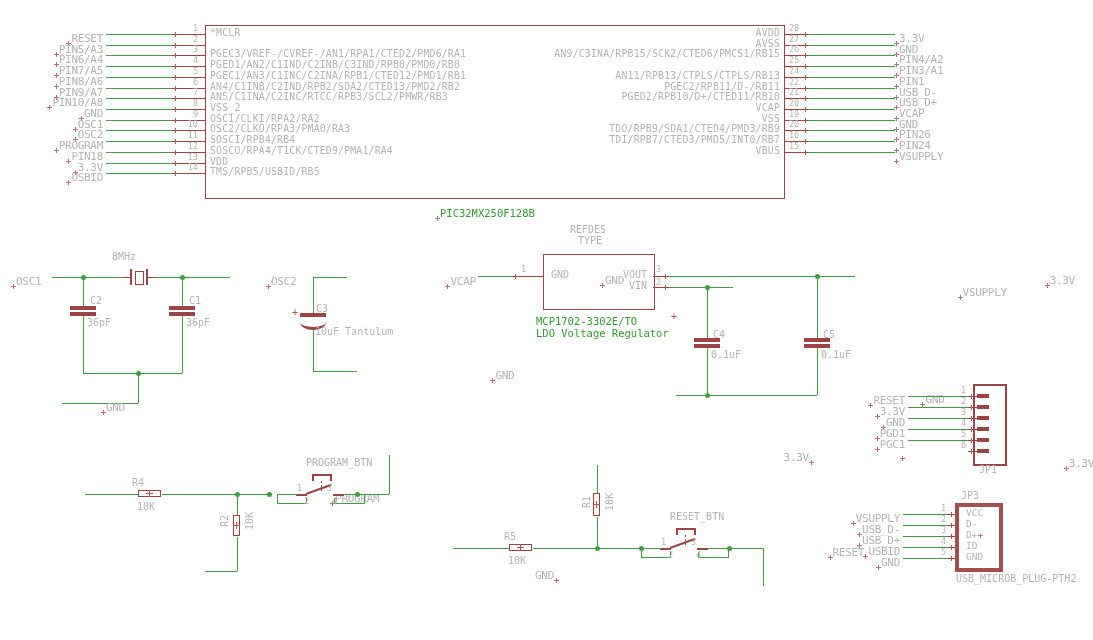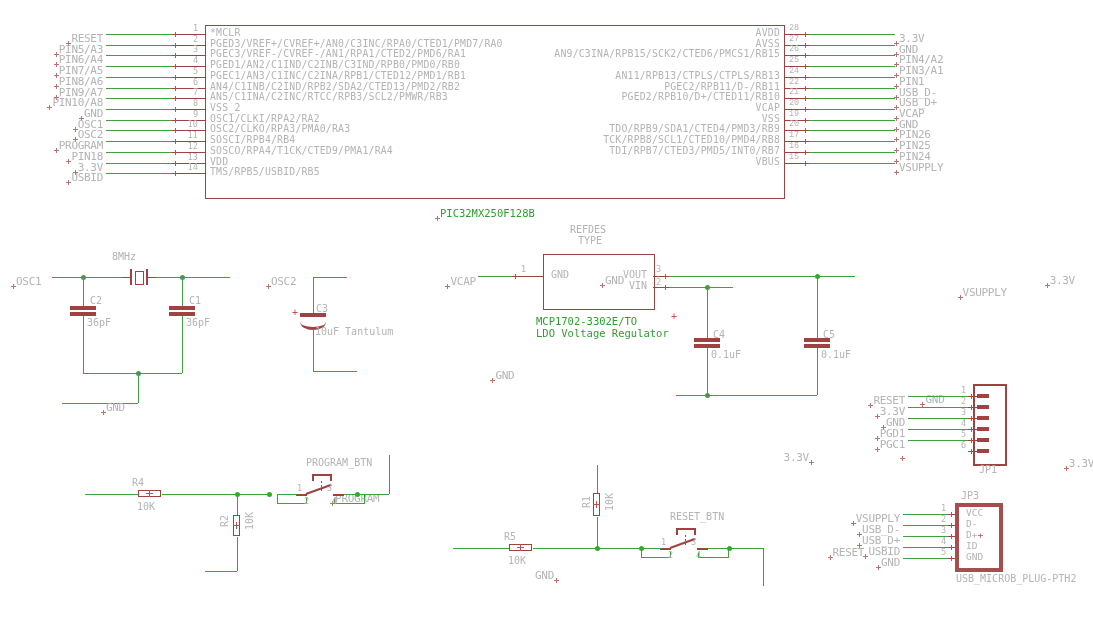--- a/index.html
+++ b/index.html
@@ -38,21 +38,21 @@
   #left-rows,#right-rows{position:absolute;left:0;top:28px;width:1093px;}
   .lrow,.rrow{position:relative;height:10.72px;}
   .lnet{position:absolute;left:0;top:-1px;width:103px;text-align:right;}
   .lwire{left:106px;top:6px;width:66px;}
   .lstub{left:172px;top:6px;width:33px;}
   .lnum{position:absolute;left:168px;top:-4px;width:30px;text-align:right;}
   .lfn{position:absolute;left:210px;top:-1px;}
   .rfn{position:absolute;left:420px;top:-1px;width:360px;text-align:right;}
   .rstub{left:785px;top:6px;width:24px;}
   .rwire{left:809px;top:6px;width:86px;}
-  .rnum{position:absolute;left:789px;top:-4px;width:18px;font-family:Liberation Mono, monospace;}
+  .rnum{position:absolute;left:789px;top:-4px;width:18px;}
   .rnet{position:absolute;left:899px;top:-1px;}
 
   
   #jp1-rows{position:absolute;left:0;top:390px;width:1093px;}
   .jrow{position:relative;height:11px;}
   .j1net{position:absolute;left:770px;top:-1px;width:135px;text-align:right;}
   .j1wire{left:908px;top:6px;width:60px;}
   .j1stub{left:968px;top:6px;width:9px;}
   .j1pad{position:absolute;left:977px;top:4px;width:12px;height:4px;background:#9e4242;}
   .j1num{position:absolute;left:950px;top:-4px;width:16px;text-align:right;}
@@ -107,21 +107,20 @@
       <div class="stub lstub tipl"></div>
       <div class="pnum lnum">1</div>
       <div class="fn lfn">*MCLR</div>
     </div>
 
     <div class="lrow">
       <div class="lnet"><span class="nl">PIN5/A3</span></div>
       <div class="wire lwire"></div>
       <div class="stub lstub tipl"></div>
       <div class="pnum lnum">2</div>
-      <div class="fn lfn">PGED3/VREF+/CVREF+/AN0/C3INC/RPA0/CTED1/PMD7/RA0</div>
     </div>
 
     <div class="lrow">
       <div class="lnet"><span class="nl">PIN6/A4</span></div>
       <div class="wire lwire"></div>
       <div class="stub lstub tipl"></div>
       <div class="pnum lnum">3</div>
       <div class="fn lfn">PGEC3/VREF-/CVREF-/AN1/RPA1/CTED2/PMD6/RA1</div>
     </div>
 
@@ -290,27 +289,20 @@
     </div>
 
     <div class="rrow">
       <div class="fn rfn">TDO/RPB9/SDA1/CTED4/PMD3/RB9</div>
       <div class="stub rstub tipr"></div>
       <div class="wire rwire"></div>
       <div class="pnum rnum">20</div>
       <div class="rnet"><span class="nl">PIN26</span></div>
     </div>
 
-    <div class="rrow">
-      <div class="fn rfn">TCK/RPB8/SCL1/CTED10/PMD4/RB8</div>
-      <div class="stub rstub tipr"></div>
-      <div class="wire rwire"></div>
-      <div class="pnum rnum">17</div>
-      <div class="rnet"><span class="nl">PIN25</span></div>
-    </div>
 
     <div class="rrow">
       <div class="fn rfn">TDI/RPB7/CTED3/PMD5/INT0/RB7</div>
       <div class="stub rstub tipr"></div>
       <div class="wire rwire"></div>
       <div class="pnum rnum">16</div>
       <div class="rnet"><span class="nl">PIN24</span></div>
     </div>
 
     <div class="rrow">

